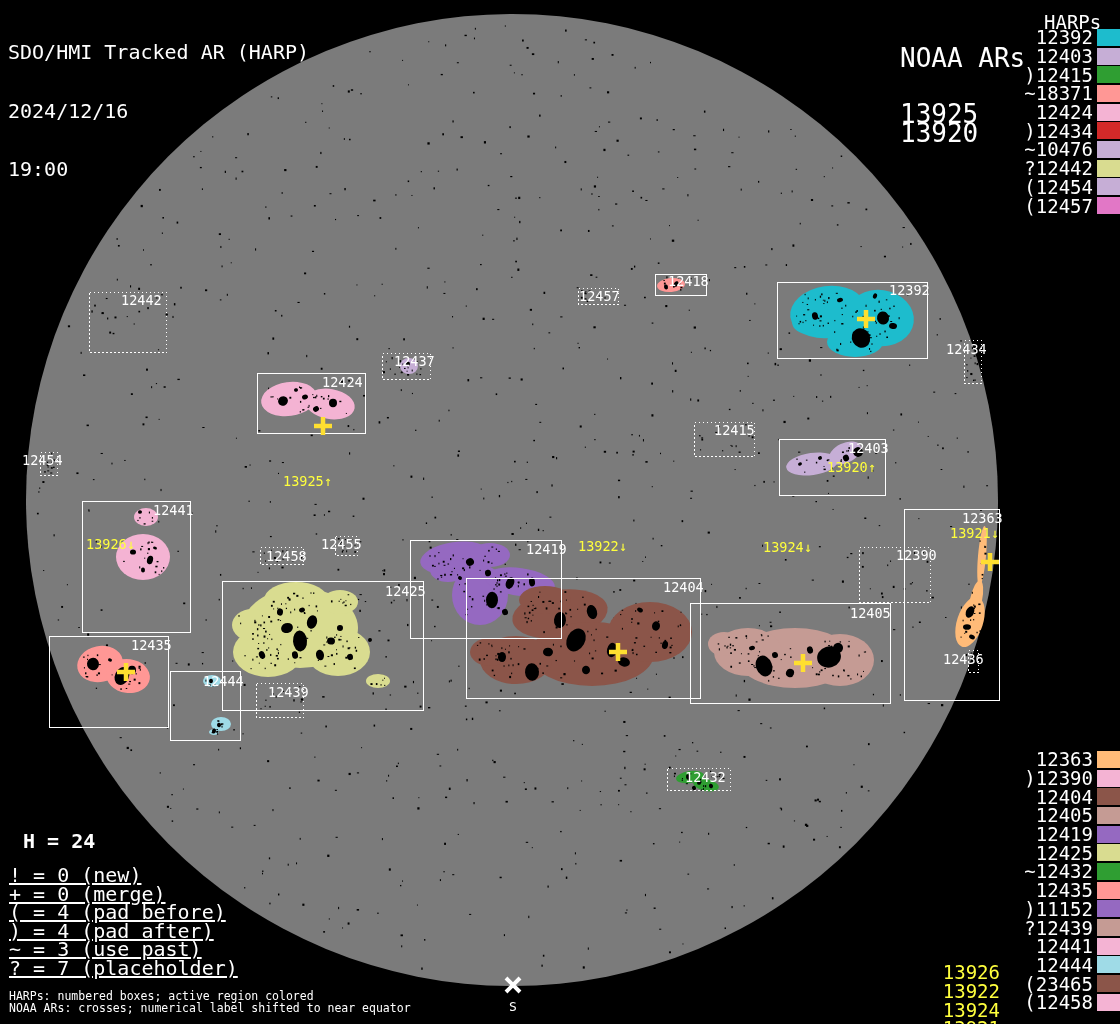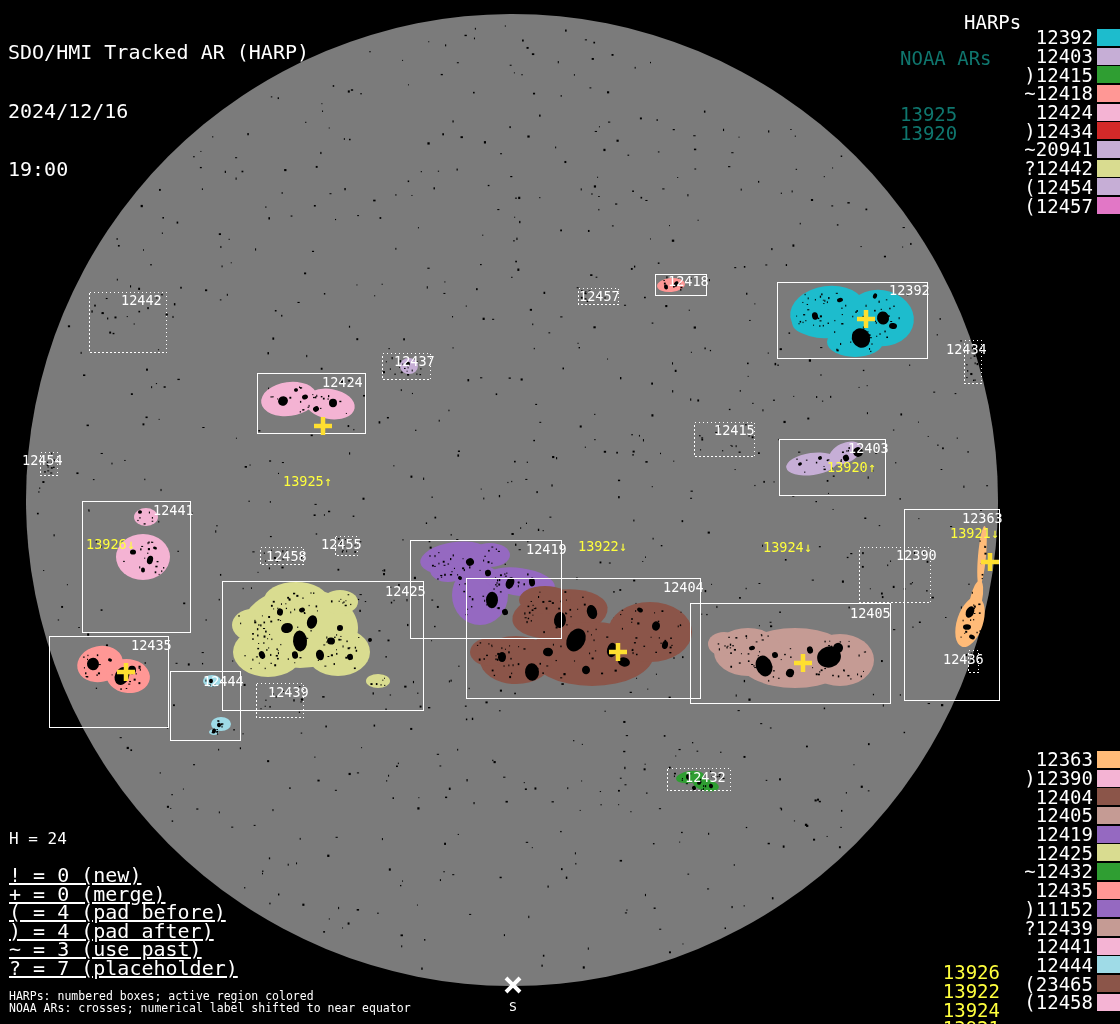--- a/index.html
+++ b/index.html
@@ -3,33 +3,33 @@
 <meta charset="utf-8">
 <style>
   html,body{margin:0;padding:0;background:#000;}
   body{position:relative;width:1120px;height:1024px;overflow:hidden;
        font-family:"DejaVu Sans Mono","Liberation Mono",monospace;color:#fff;}
   .abs{position:absolute;}
   #scene{left:0;top:0;width:1120px;height:1024px;}
   
   #header{left:8px;top:4px;font-size:20px;line-height:19.5px;white-space:pre;}
   
-  #noaa-top{left:900px;top:12px;font-size:19px;line-height:18.6px;color:#0f766e;white-space:pre;}
+  #noaa-top{left:900px;top:12px;font-size:26px;line-height:18.6px;color:#ffffff;white-space:pre;}
   
-  #harps-title{left:964px;top:11px;font-size:19px;}
+  #harps-title{left:1044px;top:11px;font-size:19px;}
   .harp-list{right:0;display:flex;flex-direction:column;}
   #harp-list-top{top:28px;}
   #harp-list-bottom{top:750px;}
   .harp-row{display:flex;height:18.7px;align-items:center;justify-content:flex-end;}
   .harp-text{font-size:19px;line-height:18px;}
   .swatch{width:23px;height:17px;margin-left:4px;display:inline-block;}
   
   #noaa-bottom{right:120px;top:939px;font-size:19px;line-height:18.8px;color:#ffff3d;text-align:right;white-space:pre;margin-top:24px;}
   
-  #h-line{left:9px;top:829px;font-size:16px;}
+  #h-line{left:23px;top:829px;font-size:20px;font-weight:bold;}
   #legend-lines{left:9px;top:866px;font-size:20px;line-height:18.6px;white-space:pre;text-decoration:underline;}
   #footnotes{left:9px;top:990px;font-size:11.5px;line-height:12px;white-space:pre;}
 </style>
 </head>
 <body>
 
 <svg id="scene" class="abs" xmlns="http://www.w3.org/2000/svg" width="1120" height="1024">
     <circle cx="512" cy="500" r="486" fill="#7b7b7b"></circle>
     <defs>
       <clipPath id="diskclip">
@@ -1881,33 +1881,33 @@
     </div>
     <div class="harp-row">
       <span class="harp-text">12403</span>
       <span class="swatch" style="background: rgb(198, 174, 214);"></span>
     </div>
     <div class="harp-row">
       <span class="harp-text">)12415</span>
       <span class="swatch" style="background: rgb(47, 158, 50);"></span>
     </div>
     <div class="harp-row">
-      <span class="harp-text">~12418</span>
+      <span class="harp-text">~18371</span>
       <span class="swatch" style="background: rgb(255, 151, 149);"></span>
     </div>
     <div class="harp-row">
       <span class="harp-text">12424</span>
       <span class="swatch" style="background: rgb(244, 179, 211);"></span>
     </div>
     <div class="harp-row">
       <span class="harp-text">)12434</span>
       <span class="swatch" style="background: rgb(211, 41, 41);"></span>
     </div>
     <div class="harp-row">
-      <span class="harp-text">~20941</span>
+      <span class="harp-text">~10476</span>
       <span class="swatch" style="background: rgb(198, 174, 214);"></span>
     </div>
     <div class="harp-row">
       <span class="harp-text">?12442</span>
       <span class="swatch" style="background: rgb(217, 220, 144);"></span>
     </div>
     <div class="harp-row">
       <span class="harp-text">(12454</span>
       <span class="swatch" style="background: rgb(198, 174, 214);"></span>
     </div>

